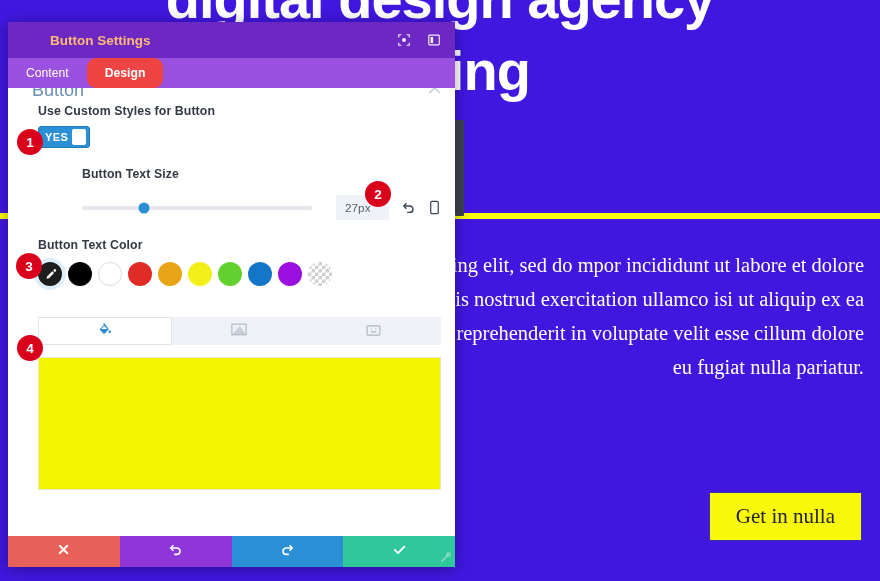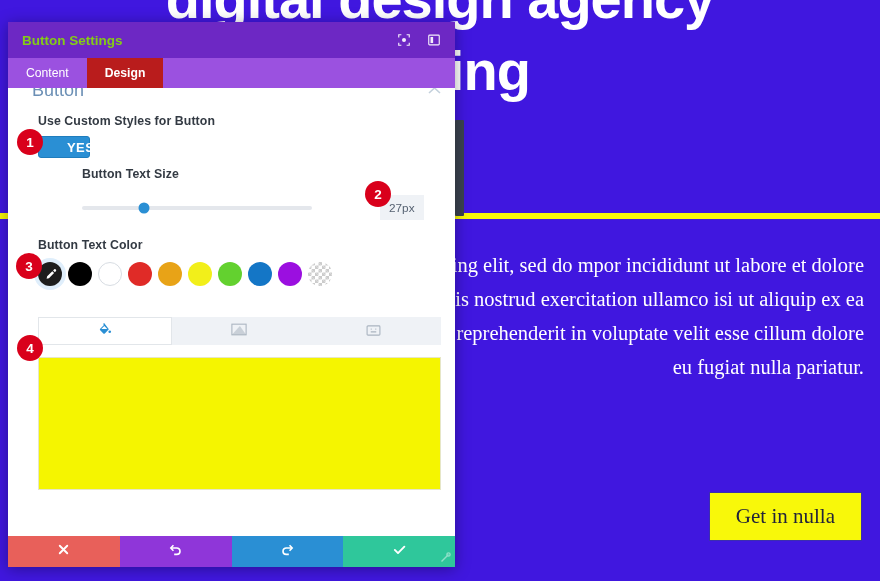--- a/index.html
+++ b/index.html
@@ -81,40 +81,42 @@
     overflow:hidden;
   }
   .modal-header {
     height:36px;
     background:#6d28c4;
     display:flex; align-items:center;
     padding:0 14px;
     flex:0 0 auto;
   }
   .modal-title {
-    color:#84cc16; font-size:13.5px; font-weight:700;
+    color:#fdba74; font-size:13.5px; font-weight:700;
     flex:1 1 auto;
+    margin-left:28px;
   }
   .hdr-icons { display:flex; gap:16px; align-items:center; }
   .hdr-icon { width:14px; height:14px; opacity:.92; cursor:pointer; display:block; }
 
   .tabbar {
     height:30px;
     background:#9b51e0;
     display:flex; align-items:stretch;
     flex:0 0 auto;
   }
   .tab {
     display:flex; align-items:center;
     padding:0 18px;
     color:#ffffff;
     font-size:12.2px;
     cursor:pointer;
-  }
-  .tab.active { background:#b91c1c; font-weight:700; }
+    border-radius:9px;
+  }
+  .tab.active { background:#ef4444; font-weight:700; }
 
   .modal-body {
     flex:1 1 auto;
     position:relative;
     background:#fff;
     overflow:hidden;
     padding:0;
   }
   .section-head {
     position:absolute;
@@ -141,29 +143,29 @@
     margin-top:8px;
     width:52px; height:22px;
     border-radius:3px;
     background:#2a8fd4;
     display:flex; align-items:center;
     padding:3px;
     cursor:pointer;
     border:1px solid #1f7dbd;
   }
   .toggle .tg-text {
-    color:#fff; font-size:13px; font-weight:700;
-    padding:0 4px 0 3px; letter-spacing:.4px;margin-left:22px;
+    color:#fff; font-size:11px; font-weight:700;
+    padding:0 4px 0 3px; letter-spacing:.4px;
   }
   .toggle .tg-knob {
     width:24px; height:16px; background:#fff; border-radius:2px;
   }
 
   
-  .slider-row { display:flex; align-items:center; margin-top:14px;gap:44px; }
+  .slider-row { display:flex; align-items:center; margin-top:14px; }
   .slider {
     position:relative;
     height:4px; border-radius:2px;
     background:#e4e7ec;
     flex:0 0 230px;
   }
   .slider .s-knob {
     position:absolute; top:50%;
     width:11px; height:11px; border-radius:50%;
     background:#2a8fd4; transform:translate(-50%,-50%);
@@ -314,21 +316,21 @@
 
     <div class="section-head">
       <span class="sh-title">Button</span>
       <span class="sh-chevron">
         <svg width="13" height="9" viewBox="0 0 13 9" fill="none" stroke="#c3d0dc" stroke-width="1.6">
           <path d="M1 7L6.5 2 12 7"></path>
         </svg>
       </span>
     </div>
 
-    <div class="field" style="top:26px;">
+    <div class="field" style="top:16px;">
       <div class="field-label">Use Custom Styles for Button</div>
       <div class="toggle">
         <span class="tg-text">YES</span>
         <span class="tg-knob"></span>
       </div>
     </div>
 
     <div class="field" style="top:79px;margin-left:44px;">
       <div class="field-label">Button Text Size</div>
       <div class="slider-row">

